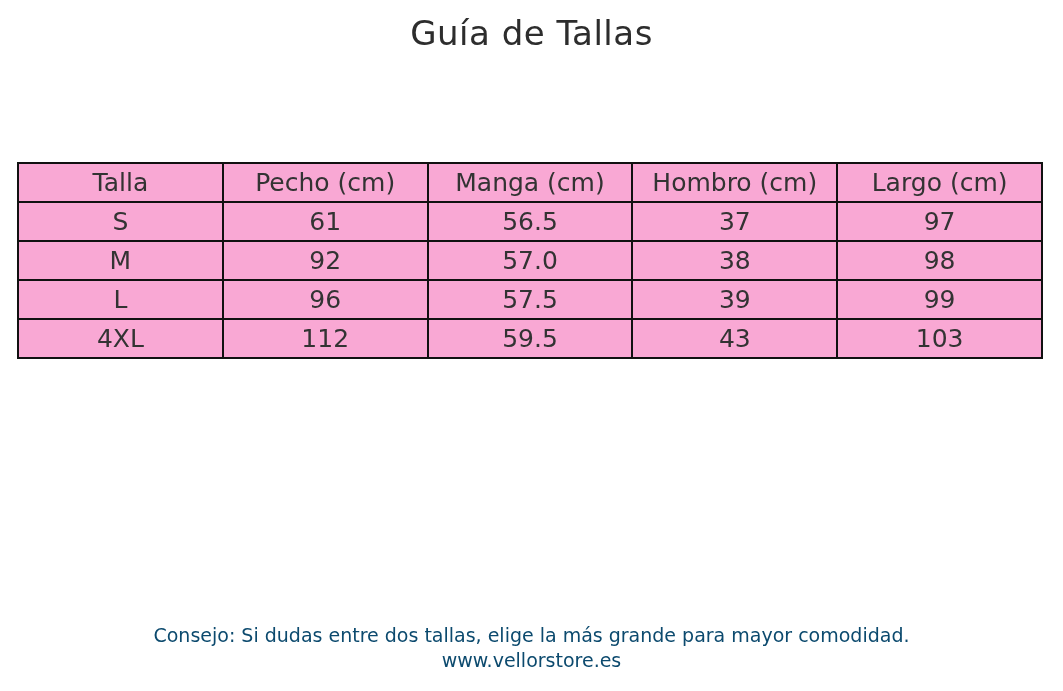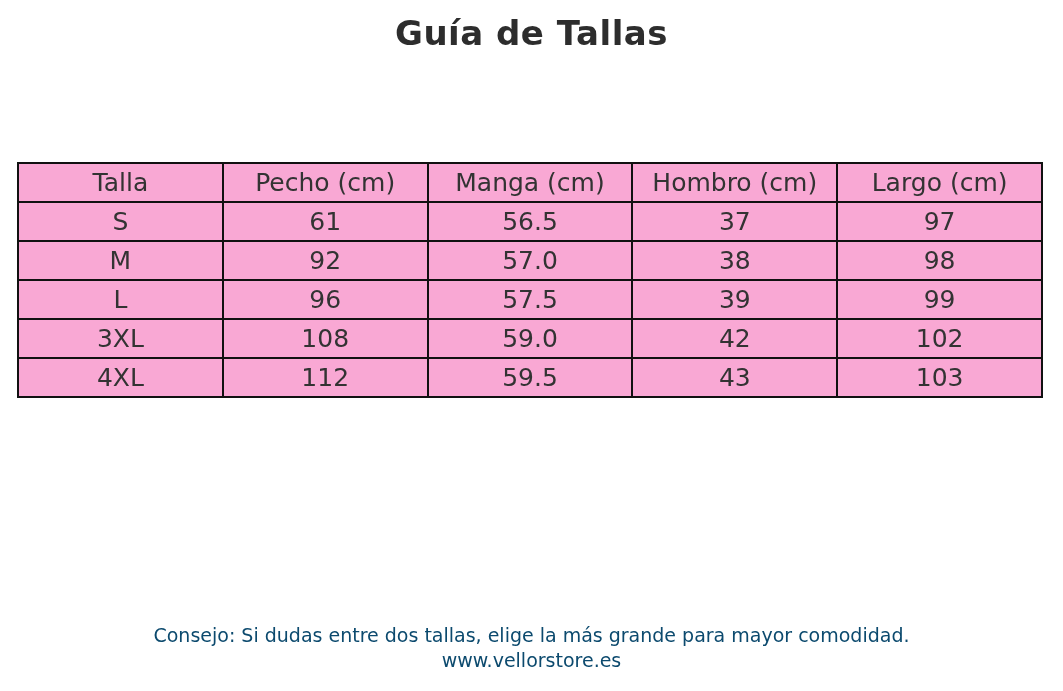--- a/index.html
+++ b/index.html
@@ -18,21 +18,21 @@
     height: 691px;
     background: #ffffff;
   }
   .title {
     position: absolute;
     top: 13px;
     left: 0;
     width: 100%;
     text-align: center;
     font-size: 34px;
-    font-weight: bold;
+    font-weight: normal;
     color: #2d2d2d;
     letter-spacing: 0.5px;
   }
   table.size-table {
     position: absolute;
     left: 17px;
     top: 162px;
     width: 1026px;
     border-collapse: collapse;
     table-layout: fixed;
@@ -99,27 +99,20 @@
           <td>98</td>
         </tr>
         <tr>
           <td>L</td>
           <td>96</td>
           <td>57.5</td>
           <td>39</td>
           <td>99</td>
         </tr>
         <tr>
-          <td>3XL</td>
-          <td>108</td>
-          <td>59.0</td>
-          <td>42</td>
-          <td>102</td>
-        </tr>
-        <tr>
           <td>4XL</td>
           <td>112</td>
           <td>59.5</td>
           <td>43</td>
           <td>103</td>
         </tr>
       </tbody>
   </table>
 
   <div class="footer">

